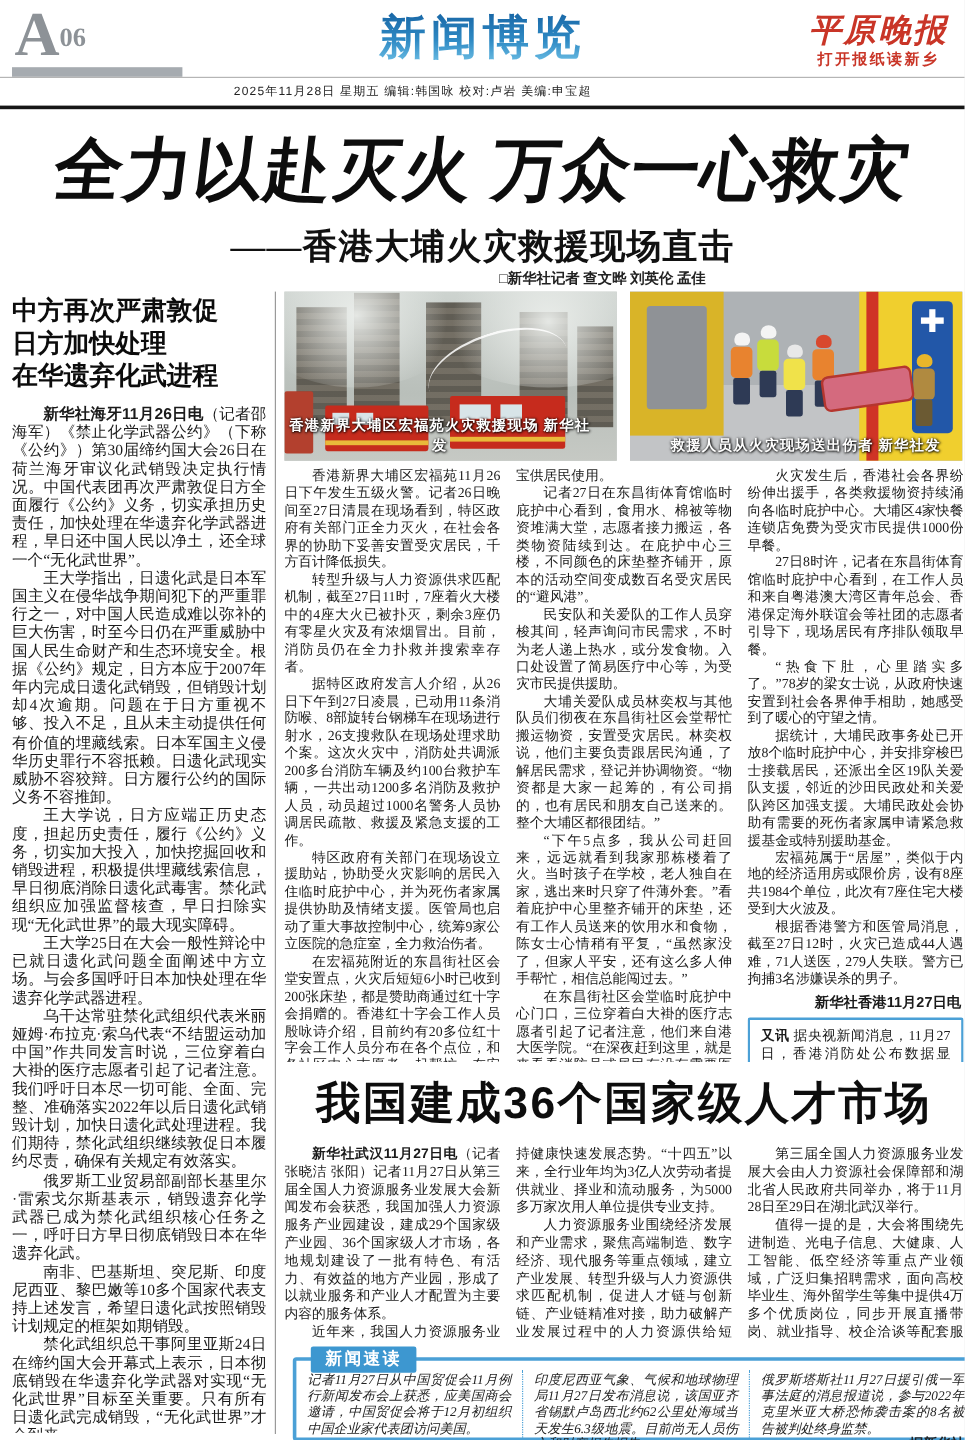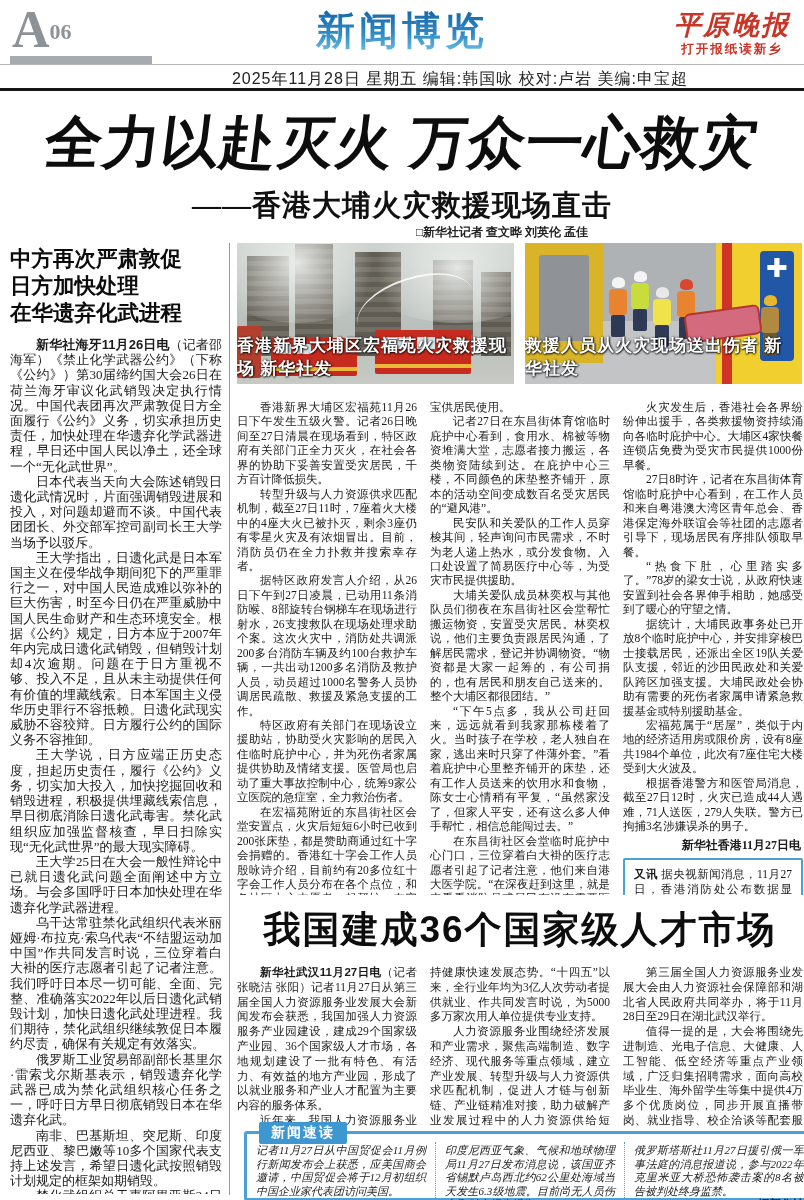--- a/index.html
+++ b/index.html
@@ -12,21 +12,21 @@
   .pageno .small{font-size:22px;font-weight:bold;vertical-align:8px;}
   .pageno-bar{position:absolute;left:10px;top:56px;width:142px;height:8px;background:#a6abb0;}
   .section-title{position:absolute;left:0;top:4px;width:804px;text-align:center;
         font-family:"Liberation Sans",sans-serif;font-weight:bold;font-size:39px;letter-spacing:4px;
         background:linear-gradient(180deg,#125d9e 0%,#2f8ac4 55%,#7ecdee 100%);
         -webkit-background-clip:text;background-clip:text;color:transparent;}
   .masthead{position:absolute;right:14px;top:10px;text-align:center;color:#c93527;}
   .masthead .logo{font-size:27px;font-weight:bold;font-style:italic;letter-spacing:2px;line-height:30px;}
   .masthead .slogan{font-size:12.5px;font-weight:bold;letter-spacing:2px;margin-top:1px;}
   .hdr-thin{position:absolute;left:0;top:64px;width:804px;height:0;border-top:1px solid #b5b5b5;}
-  .dateline{position:absolute;left:0;top:69px;width:688px;text-align:right;font-size:16px;color:#222;
+  .dateline{position:absolute;left:0;top:69px;width:688px;text-align:center;font-size:10px;color:#222;
         font-family:"Liberation Sans",sans-serif;letter-spacing:1px;}
   .hdr-thick{position:absolute;left:0;top:88px;width:804px;height:3px;background:#161616;}
   
   .lead-hl{position:absolute;left:0;top:106px;width:804px;text-align:center;
         font-family:"Liberation Sans",sans-serif;font-weight:bold;font-size:57px;line-height:72px;
         color:#0d0d0d;transform:skewX(-7deg);letter-spacing:1px;}
   .lead-sub{position:absolute;left:0;top:186px;width:804px;text-align:center;
         font-weight:bold;font-size:29px;color:#111;letter-spacing:1px;}
   .lead-by{position:absolute;left:200px;top:224px;width:604px;text-align:center;
         font-size:12px;font-weight:bold;color:#222;}
@@ -35,22 +35,22 @@
   .left-art{position:absolute;left:10px;top:246px;width:212px;height:948px;overflow:hidden;}
   .left-title{font-family:"Liberation Sans",sans-serif;font-weight:bold;font-size:21.5px;line-height:27px;color:#0c0c0c;margin-bottom:10px;}
   .left-body{font-size:13px;line-height:15.2px;text-align:justify;}
   .para{margin:0;text-indent:2em;}
   .para.cont{text-indent:0;}
   .para b{font-family:"Liberation Sans",sans-serif;}
   
   .main{position:absolute;left:237px;top:243px;width:566px;}
   .photos{display:flex;gap:11px;}
   .photo{position:relative;width:277px;height:141px;overflow:hidden;background:#c3c8c5;}
-  .caption{position:absolute;right:6px;bottom:4px;font-size:17px;font-weight:bold;color:#fff;
-        text-shadow:0 1px 2px rgba(0,0,0,.9),1px 0 2px rgba(0,0,0,.9);letter-spacing:1px;}
+  .caption{position:absolute;right:18px;bottom:4px;font-size:12px;font-weight:bold;color:#fff;
+        text-shadow:0 1px 2px rgba(0,0,0,.9),1px 0 2px rgba(0,0,0,.9);letter-spacing:1px;text-align:center;}
   
   .ph1-sky{position:absolute;inset:0;background:linear-gradient(180deg,#cdd3cf,#b9bfba 60%,#c6c9c4);}
   .tower{position:absolute;bottom:28px;background:
         repeating-linear-gradient(180deg,#57534a 0 5px,#6d675c 5px 10px);opacity:.92;}
   .smoke{position:absolute;border-radius:50%;background:radial-gradient(circle,rgba(235,238,235,.95),rgba(235,238,235,0) 70%);}
   .jet{position:absolute;width:120px;height:60px;border:0;border-top:2px solid rgba(255,255,255,.85);
         border-radius:50%;transform:rotate(-18deg);}
   .truck{position:absolute;background:#c62b1d;border-radius:2px;}
   .truck .win{position:absolute;background:#d8e4e8;}
   .truck .stripe{position:absolute;left:0;right:0;height:4px;background:#e9b93a;}
@@ -62,23 +62,23 @@
   .amb .red{position:absolute;left:6px;top:0;width:10px;height:141px;background:#cf3426;}
   .van{position:absolute;left:0;top:0;width:78px;height:120px;background:#d9b428;}
   .van .panel{position:absolute;left:14px;top:12px;width:50px;height:86px;background:#8f9296;border-radius:3px;}
   .fig{position:absolute;}
   .fig .helmet{width:13px;height:11px;border-radius:50% 50% 35% 35%;margin:0 auto;}
   .fig .vest{width:18px;height:26px;border-radius:4px;margin-top:1px;}
   .fig .legs{width:14px;height:22px;background:#2e3a55;margin:0 auto;border-radius:2px;}
   .stretcher{position:absolute;width:72px;height:26px;background:#d46a7e;border:2px solid #b5362e;
         border-radius:6px;transform:rotate(-8deg);}
   
-  .cols{display:flex;gap:13px;margin-top:16px;}
+  .cols{display:flex;gap:13px;margin-top:6px;}
   .col{width:180px;height:495px;overflow:hidden;font-size:11.5px;line-height:14.45px;text-align:justify;}
-  .signoff{text-align:right;font-weight:bold;font-family:Liberation Serif, serif;font-size:12px;margin:4px 2px 6px 0;}
+  .signoff{text-align:right;font-weight:bold;font-family:Liberation Sans, sans-serif;font-size:12px;margin:4px 2px 6px 0;}
   .note-box{border:2px solid #4ba0d6;border-radius:2px;padding:7px 9px;font-size:11.5px;line-height:15px;text-align:justify;}
   .note-box b{font-family:"Liberation Sans",sans-serif;}
   
   .hl2{margin-top:10px;text-align:center;font-family:"Liberation Sans",sans-serif;font-weight:bold;
         font-size:37px;color:#0d0d0d;letter-spacing:2px;}
   .cols2{display:flex;gap:13px;margin-top:10px;}
   .col2{width:180px;height:162px;overflow:hidden;font-size:11.5px;line-height:14.8px;text-align:justify;}
   
   .flash{position:absolute;left:232px;top:1131px;width:566px;height:64px;border:3px solid #4ba0d6;border-radius:3px;margin-left:12px;}
   .flash-tab{position:absolute;left:12px;top:-12px;background:#3d97d0;color:#fff;
@@ -113,21 +113,20 @@
 
   <div class="vrule"></div>
   <div class="left-art">
     <div class="left-title" id="left-title">
         <div>中方再次严肃敦促</div>
         <div>日方加快处理</div>
         <div>在华遗弃化武进程</div>
       </div>
     <div class="left-body">
         <p class="para"><b>新华社海牙11月26日电</b>（记者邵海军）《禁止化学武器公约》（下称《公约》）第30届缔约国大会26日在荷兰海牙审议化武销毁决定执行情况。中国代表团再次严肃敦促日方全面履行《公约》义务，切实承担历史责任，加快处理在华遗弃化学武器进程，早日还中国人民以净土，还全球一个“无化武世界”。</p>
-        <p class="para">日本代表当天向大会陈述销毁日遗化武情况时，片面强调销毁进展和投入，对问题却避而不谈。中国代表团团长、外交部军控司副司长王大学当场予以驳斥。</p>
         <p class="para">王大学指出，日遗化武是日本军国主义在侵华战争期间犯下的严重罪行之一，对中国人民造成难以弥补的巨大伤害，时至今日仍在严重威胁中国人民生命财产和生态环境安全。根据《公约》规定，日方本应于2007年年内完成日遗化武销毁，但销毁计划却4次逾期。问题在于日方重视不够、投入不足，且从未主动提供任何有价值的埋藏线索。日本军国主义侵华历史罪行不容抵赖。日遗化武现实威胁不容狡辩。日方履行公约的国际义务不容推卸。</p>
         <p class="para">王大学说，日方应端正历史态度，担起历史责任，履行《公约》义务，切实加大投入，加快挖掘回收和销毁进程，积极提供埋藏线索信息，早日彻底消除日遗化武毒害。禁化武组织应加强监督核查，早日扫除实现“无化武世界”的最大现实障碍。</p>
         <p class="para">王大学25日在大会一般性辩论中已就日遗化武问题全面阐述中方立场。与会多国呼吁日本加快处理在华遗弃化学武器进程。</p>
         <p class="para">乌干达常驻禁化武组织代表米丽娅姆·布拉克·索乌代表“不结盟运动加中国”作共同发言时说，三位穿着白大褂的医疗志愿者引起了记者注意。我们呼吁日本尽一切可能、全面、完整、准确落实2022年以后日遗化武销毁计划，加快日遗化武处理进程。我们期待，禁化武组织继续敦促日本履约尽责，确保有关规定有效落实。</p>
         <p class="para">俄罗斯工业贸易部副部长基里尔·雷索戈尔斯基表示，销毁遗弃化学武器已成为禁化武组织核心任务之一，呼吁日方早日彻底销毁日本在华遗弃化武。</p>
         <p class="para">南非、巴基斯坦、突尼斯、印度尼西亚、黎巴嫩等10多个国家代表支持上述发言，希望日遗化武按照销毁计划规定的框架如期销毁。</p>
         <p class="para">禁化武组织总干事阿里亚斯24日在缔约国大会开幕式上表示，日本彻底销毁在华遗弃化学武器对实现“无化武世界”目标至关重要。只有所有日遗化武完成销毁，“无化武世界”才会到来。</p>
       </div>
   </div>
 
@@ -228,21 +227,21 @@
       </div>
     </div>
 
     <div class="hl2">我国建成36个国家级人才市场</div>
     <div class="cols2">
       <div class="col2">
           <p class="para"><b>新华社武汉11月27日电</b>（记者张晓洁 张阳）记者11月27日从第三届全国人力资源服务业发展大会新闻发布会获悉，我国加强人力资源服务产业园建设，建成29个国家级产业园、36个国家级人才市场，各地规划建设了一批有特色、有活力、有效益的地方产业园，形成了以就业服务和产业人才配置为主要内容的服务体系。</p>
           <p class="para">近年来，我国人力资源服务业保</p>
         </div>
       <div class="col2">
-          <p class="para cont">持健康快速发展态势。“十四五”以来，全行业年均为3亿人次劳动者提供就业、作共同发言时说，为5000多万家次用人单位提供专业支持。</p>
+          <p class="para cont">持健康快速发展态势。“十四五”以来，全行业年均为3亿人次劳动者提供就业、择业和流动服务，为5000多万家次用人单位提供专业支持。</p>
           <p class="para">人力资源服务业围绕经济发展和产业需求，聚焦高端制造、数字经济、现代服务等重点领域，建立产业发展、转型升级与人力资源供求匹配机制，促进人才链与创新链、产业链精准对接，助力破解产业发展过程中的人力资源供给短板。</p>
         </div>
       <div class="col2">
           <p class="para">第三届全国人力资源服务业发展大会由人力资源社会保障部和湖北省人民政府共同举办，将于11月28日至29日在湖北武汉举行。</p>
           <p class="para">值得一提的是，大会将围绕先进制造、光电子信息、大健康、人工智能、低空经济等重点产业领域，广泛归集招聘需求，面向高校毕业生、海外留学生等集中提供4万多个优质岗位，同步开展直播带岗、就业指导、校企洽谈等配套服务。</p>
         </div>
     </div>
   </div>
 
   <div class="flash">

